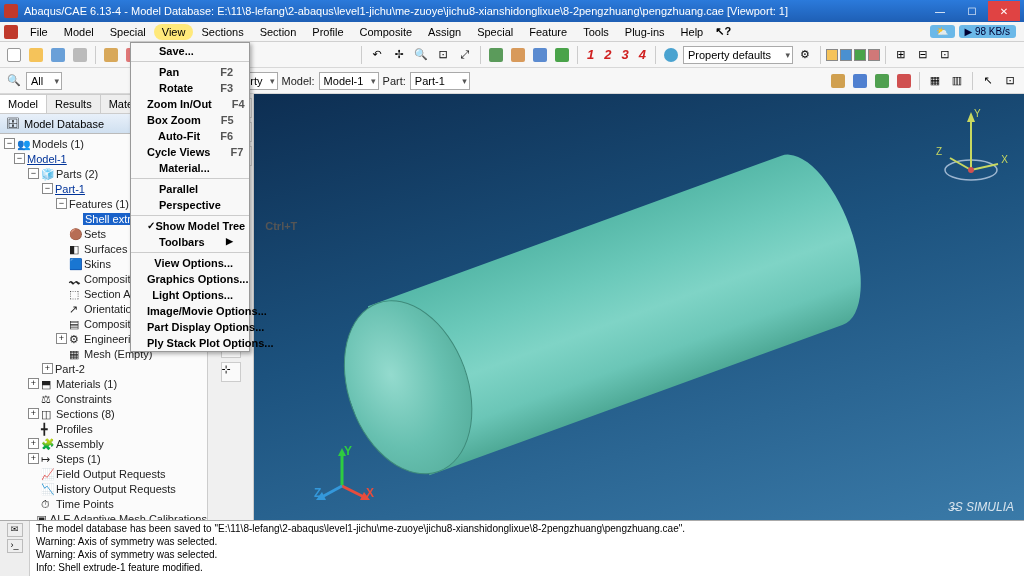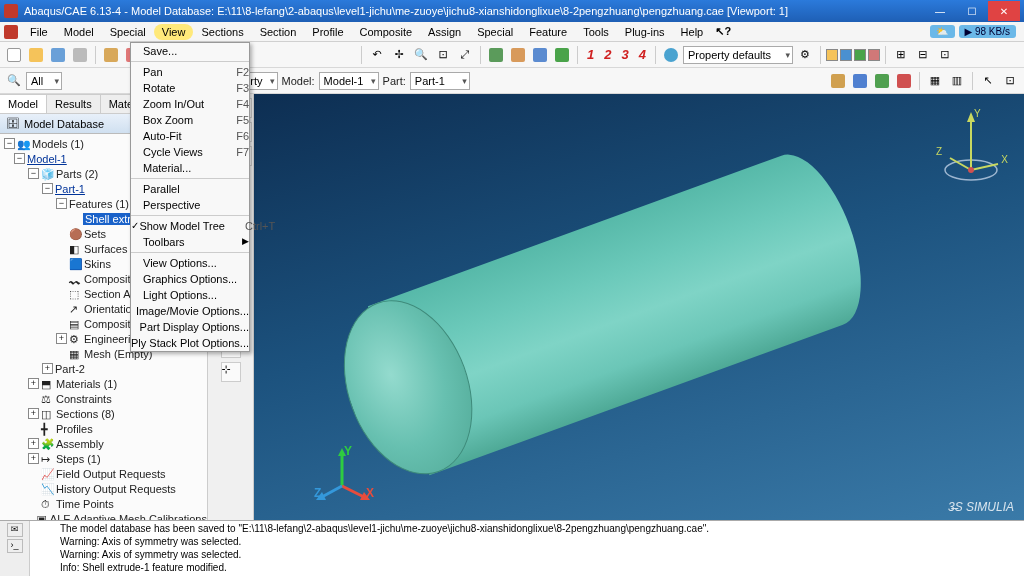--- a/index.html
+++ b/index.html
@@ -23,21 +23,21 @@
 .toolbar-row { height: 26px; background: #f7f7f7; border-bottom: 1px solid #d8d8d8; display: flex; align-items: center; padding: 0 4px; gap: 2px; }
 .tb-btn { width: 20px; height: 20px; border: 1px solid transparent; display: inline-flex; align-items: center; justify-content: center; font-size: 11px; }
 .tb-sep { width: 1px; height: 18px; background: #ccc; margin: 0 3px; }
 .tb-icon { width: 14px; height: 14px; border-radius: 2px; }
 .num-red { color: #d02020; font-weight: bold; font-style: italic; padding: 0 4px; font-size: 13px; }
 .combo { height: 18px; border: 1px solid #aaa; background: white; padding: 0 14px 0 4px; font-size: 11px; display: inline-flex; align-items: center; position: relative; min-width: 60px; }
 .combo::after { content: "▾"; position: absolute; right: 2px; font-size: 9px; color: #555; }
 .label-tb { font-size: 11px; color: #222; padding: 0 2px; }
 
 .dropdown-menu { position: absolute; top: 42px; left: 130px; width: 120px; background: #f8f8f8; border: 1px solid #999; box-shadow: 2px 2px 4px rgba(0,0,0,.3); z-index: 100; font-size: 11px; }
-.dm-item { display: flex; padding: 2px 0; white-space: nowrap; }
+.dm-item { display: flex; padding: 2px 16px; white-space: nowrap; font-weight: bold; }
 .dm-item .dm-label { flex: 1; }
 .dm-item .dm-short { color: #555; padding-left: 20px; }
 .dm-item .dm-arrow { margin-left: auto; font-size: 9px; }
 .dm-sep { height: 1px; background: #ccc; margin: 2px 0; }
 .dm-check { width: 12px; display: inline-block; font-size: 10px; }
 
 .body-area { display: flex; height: calc(576px - 22px - 20px - 26px - 26px - 56px); }
 
 .left-panel { width: 208px; background: #fbfbfb; border-right: 1px solid #ccc; display: flex; flex-direction: column; overflow: hidden; }
 .lp-tabs { display: flex; background: #eee; font-size: 11px; border-top: 1px solid #ccc; border-bottom: 1px solid #ccc; }
@@ -65,21 +65,21 @@
 .triad { position: absolute; bottom: 14px; left: 60px; width: 60px; height: 60px; }
 .triad .axis { position: absolute; font-weight: bold; font-size: 12px; }
 .triad .y { color: #2ecc40; top: -2px; left: 30px; } .triad .x { color: #e74c3c; bottom: 6px; right: 0; } .triad .z { color: #3498db; bottom: 6px; left: 0; }
 .triad-arrows { position: absolute; width: 100%; height: 100%; }
 .compass { position: absolute; top: 14px; right: 18px; width: 70px; height: 80px; }
 .simulia { position: absolute; bottom: 6px; right: 10px; color: #fff; font-style: italic; font-size: 12px; opacity: .8; }
 
 .console { height: 56px; background: #fff; border-top: 1px solid #aaa; display: flex; }
 .console-gutter { width: 30px; background: #eee; border-right: 1px solid #ccc; display: flex; flex-direction: column; align-items: center; gap: 2px; padding: 2px 0; }
 .console-gutter div { width: 16px; height: 14px; border: 1px solid #bbb; font-size: 9px; text-align: center; }
-.console-text { flex: 1; font-family: "Courier New", monospace; font-size: 10px; padding: 2px 6px; line-height: 12px; white-space: pre; overflow: hidden; margin-left: 24px; }
+.console-text { flex: 1; font-family: "Courier New", monospace; font-size: 10px; padding: 2px 6px; line-height: 12px; white-space: pre; overflow: hidden; }
 
 .toolbar-row.second { position: relative; }
 .colorblock { width: 12px; height: 12px; display: inline-block; border: 1px solid #888; }
 </style>
 </head>
 <body>
 
 <div class="titlebar">
   <div class="app-icon"></div>
   <div class="title-text">Abaqus/CAE 6.13-4 - Model Database: E:\11\8-lefang\2-abaqus\level1-jichu\me-zuoye\jichu8-xianshidonglixue\8-2pengzhuang\pengzhuang.cae [Viewport: 1]</div>

